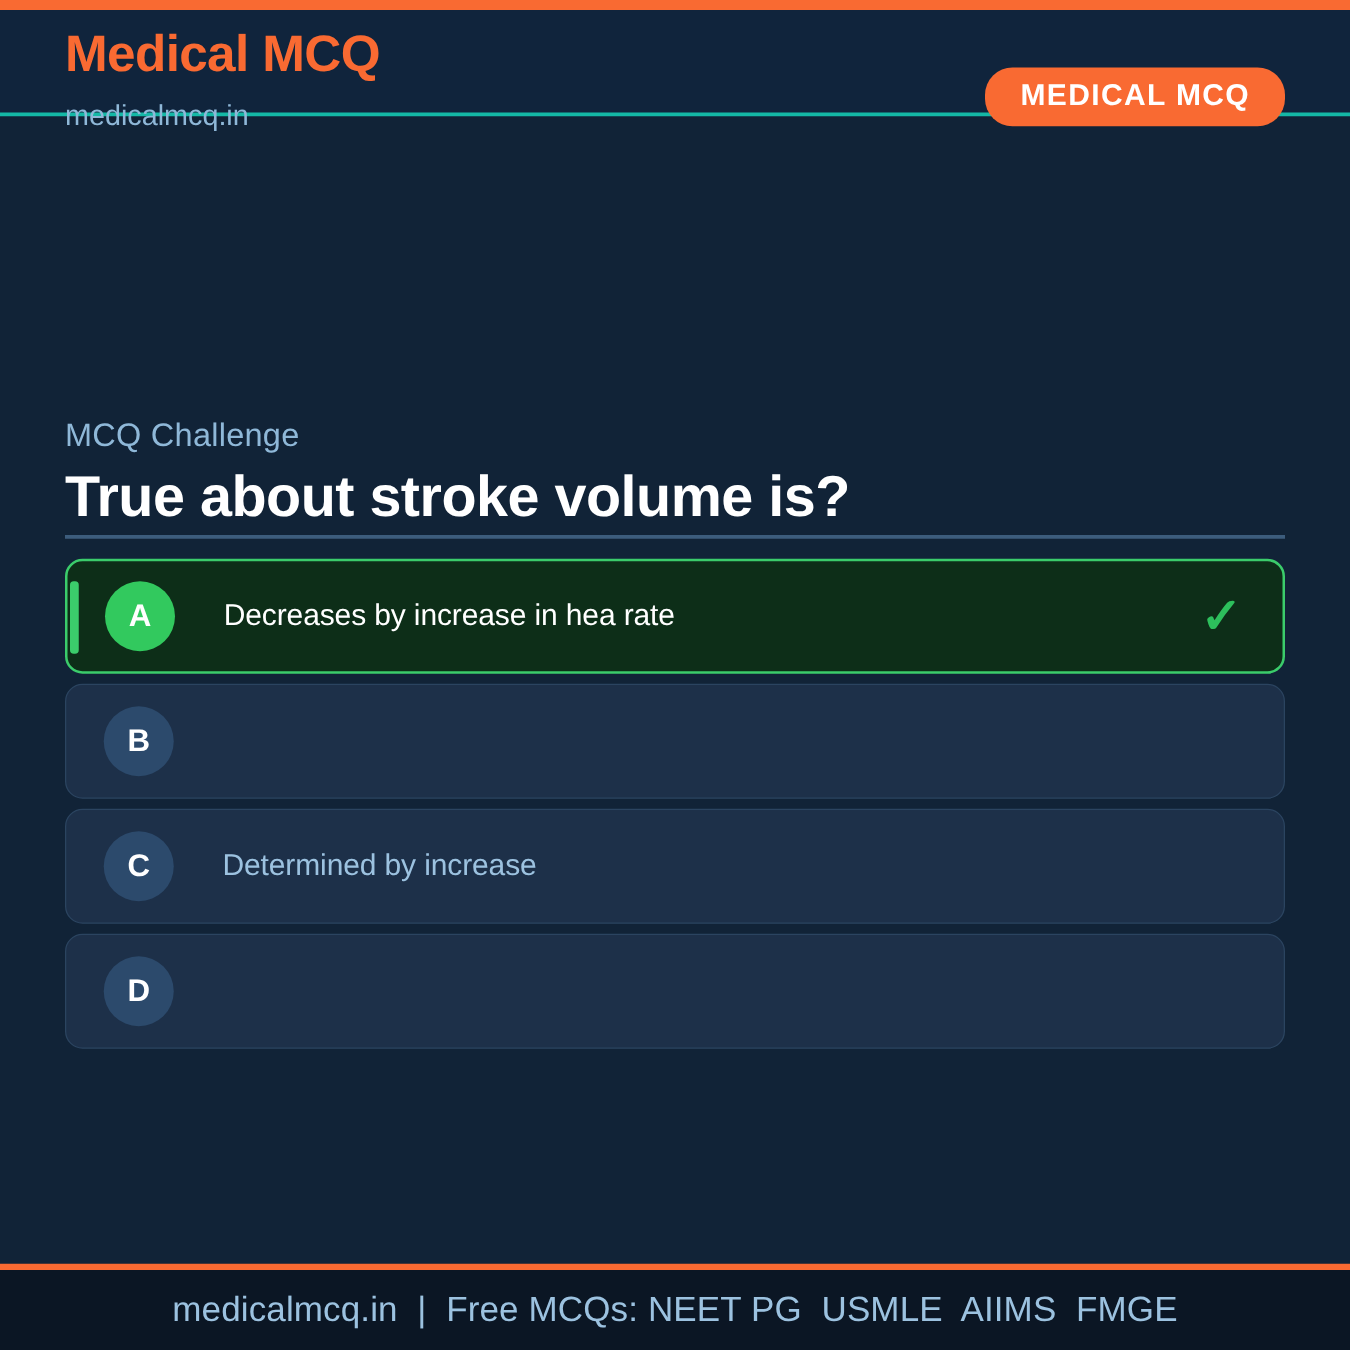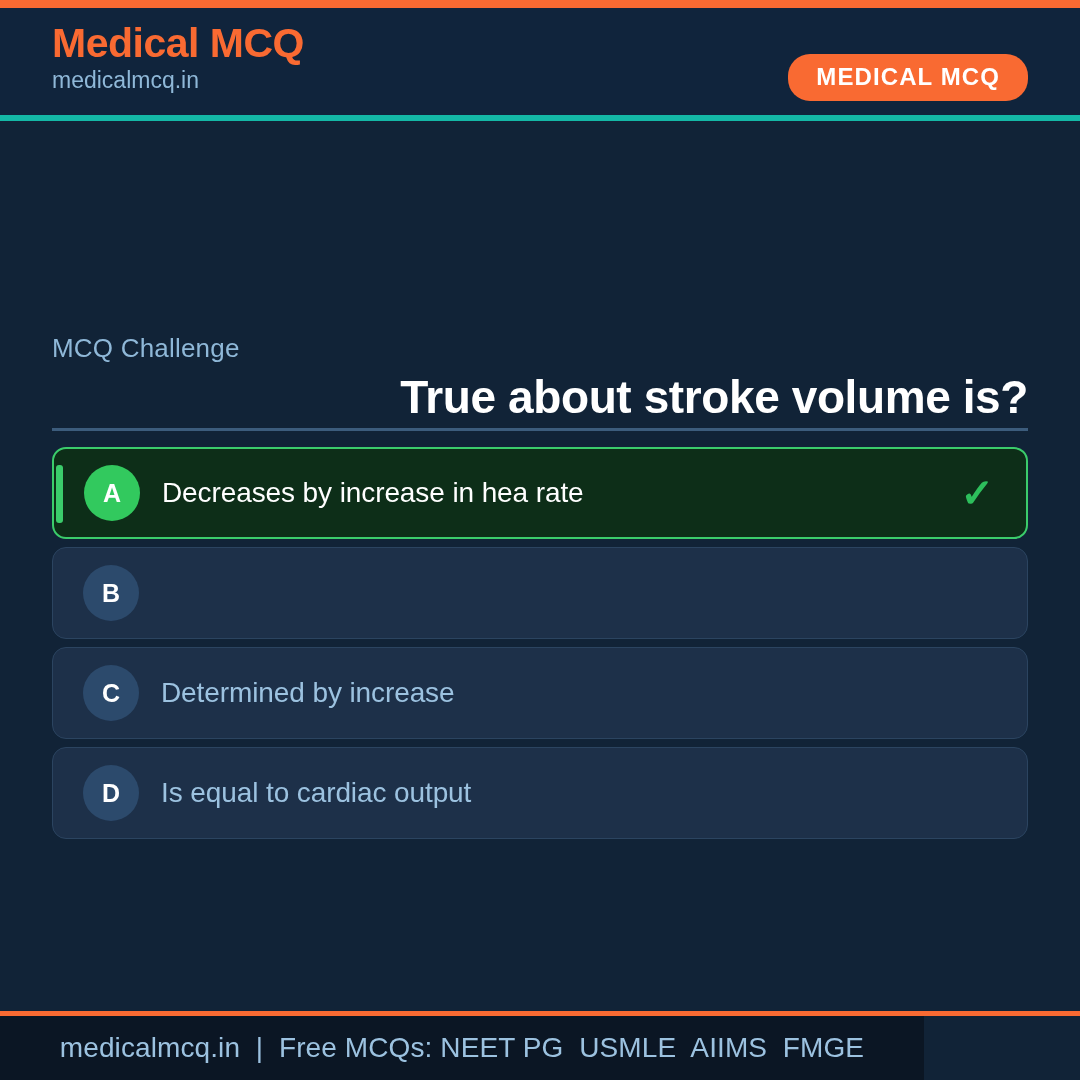--- a/index.html
+++ b/index.html
@@ -12,48 +12,48 @@
   }
 
   
   .top-accent {
     position:absolute; top:0; left:0; width:1080px; height:8px;
     background:#f96a32;
   }
 
   
   .header {
-    position:absolute; top:8px; left:0; width:1080px; height:113px;
+    position:absolute; top:8px; left:0; width:1080px; height:85px;
     background:#10243c;
-    border-bottom:6px solid #14b8a6;
+    border-bottom:3px solid #14b8a6;
   }
   .brand { position:absolute; left:52px; top:13px; }
   .brand-title {
     font-size:41px; font-weight:bold; color:#f96a32;
     letter-spacing:-0.5px; line-height:1.08;
   }
   .brand-url {
-    font-size:23px; color:#8fb8d8; line-height:1.35; margin-top:0;
+    font-size:23px; color:#8fb8d8; line-height:1.35; margin-top:12px;
   }
   .badge {
     position:absolute; right:52px; top:46px;
     background:#f96a32; color:#ffffff;
     font-size:24px; font-weight:bold; letter-spacing:1.1px;
     padding:11px 28px 12px 28px; border-radius:22px;
     line-height:1;
   }
 
   
   .q-wrap { position:absolute; left:52px; top:320px; width:976px; }
   .q-kicker {
     font-size:26px; color:#8fb8d8; line-height:1.25; letter-spacing:0.2px;margin-top:12px;
   }
   .q-title {
     font-size:46px; font-weight:bold; color:#ffffff;
-    line-height:1.22; margin-top:4px; letter-spacing:-0.4px;text-align:right;
+    line-height:1.22; margin-top:4px; letter-spacing:-0.4px;
   }
   .q-divider {
     position:absolute; left:0; top:108px; width:976px; height:3px;
     background:#3c5c7c;
   }
 
   
   .options { position:absolute; left:52px; top:447px; width:976px; }
   .option {
     position:relative; height:92px; margin-bottom:8px;
@@ -67,21 +67,21 @@
   }
   .option .letter {
     width:56px; height:56px; border-radius:50%;
     background:#2c4karakter;
     display:flex; align-items:center; justify-content:center;
     font-size:25px; font-weight:bold; color:#ffffff;
     margin-left:30px; flex:0 0 auto;
   }
   .option .letter { background:#2c4a6c; }
   .option .otext {
-    font-size:28px; color:#9cc2e0; margin-left:22px;
+    font-size:24px; color:#9cc2e0; margin-left:39px;
     line-height:1.2; letter-spacing:-0.1px;
   }
   .option .tick { display:none; }
 
   
   .option.correct {
     background:#0d2e18;
     border:2px solid #3bcc6b;
   }
   .option.correct .accent {
@@ -95,21 +95,21 @@
     transform:translateY(-50%);
     font-size:40px; color:#2dbf5c; line-height:1; font-weight:bold;
   }
 
   
   .footer-accent {
     position:absolute; left:0; bottom:64px; width:1080px; height:5px;
     background:#f96a32;
   }
   .footer {
-    position:absolute; left:0; bottom:0; width:924px; height:64px;
+    position:absolute; left:0; bottom:0; width:1080px; height:64px;
     background:#0b1624;
     display:flex; align-items:center; justify-content:center;
   }
   .footer-text {
     font-size:28px; color:#9cc2e0; letter-spacing:0.1px; white-space:pre;
   }
 </style>
 </head>
 <body>
 
@@ -142,21 +142,20 @@
     <div class="letter">B</div>
   </div>
 
   <div class="option">
     <div class="letter">C</div>
     <div class="otext">Determined by increase</div>
   </div>
 
   <div class="option">
     <div class="letter">D</div>
-    <div class="otext">Is equal to cardiac output</div>
   </div>
 
 </div>
 
 <div class="footer-accent"></div>
 <div class="footer">
   <div class="footer-text">medicalmcq.in  |  Free MCQs: NEET PG  USMLE  AIIMS  FMGE</div>
 </div>
 
 </body></html>

